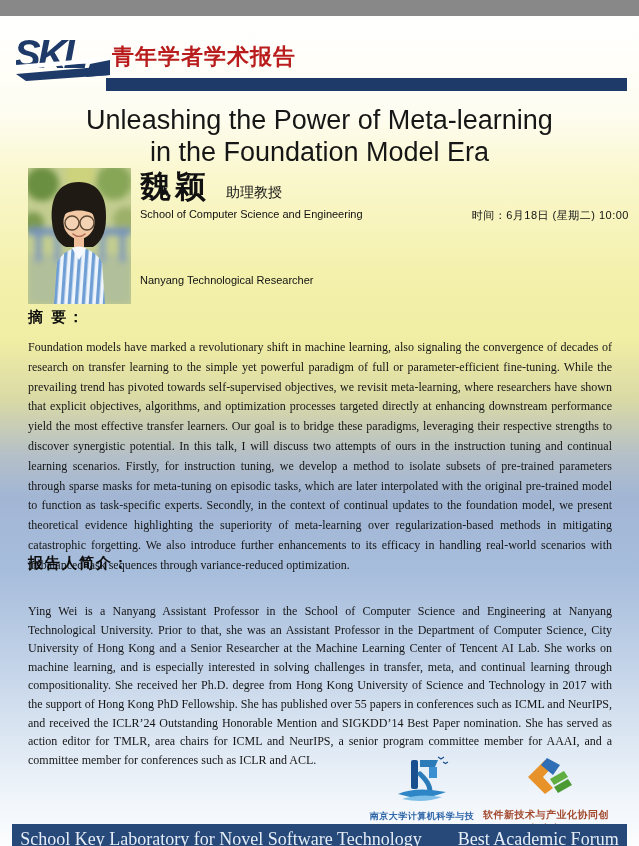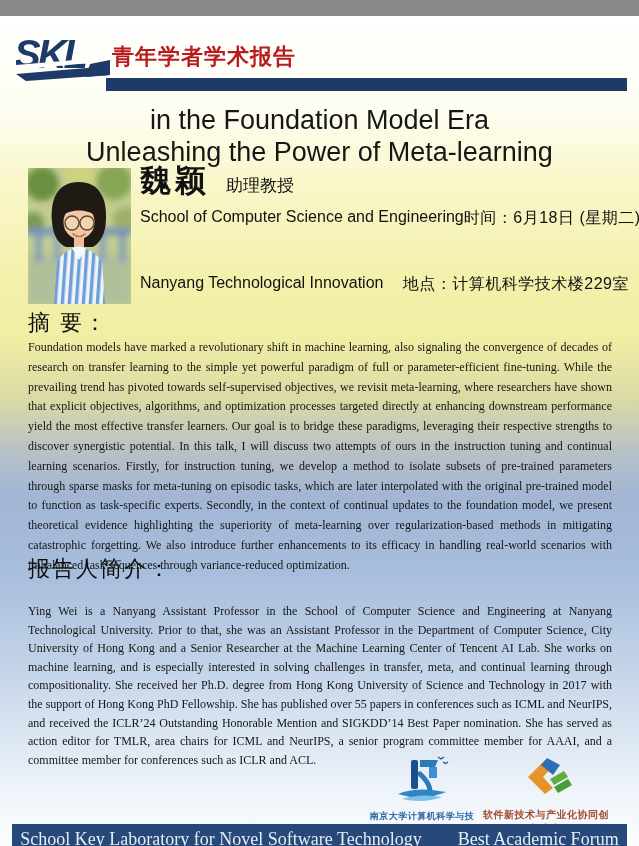--- a/index.html
+++ b/index.html
@@ -17,26 +17,26 @@
   .hdr-title{display:flex; align-items:flex-end; gap:26px; font-weight:bold;
     font-size:22px; letter-spacing:1px; color:#b91c1c; white-space:nowrap;}
   .hdr-bar{background:#1d3a68;}
 
   
   .talk-title{width:100%; text-align:center; font-size:27px; line-height:32px; color:#161616;}
 
   
   .name-row{display:flex; align-items:baseline; gap:16px;}
   .speaker-name{font-family:"Liberation Serif", serif; font-weight:bold; font-size:31px; letter-spacing:4px;}
-  .speaker-title{font-size:17px;font-family:Liberation Serif, serif;}
-  .info-row{left:140px; right:10px; display:flex; justify-content:space-between; font-size:16px; white-space:nowrap;text-align:center;}
+  .speaker-title{font-size:14px;font-family:Liberation Serif, serif;}
+  .info-row{left:140px; right:10px; display:flex; justify-content:space-between; font-size:11px; white-space:nowrap;text-align:center;}
   .info-cn{letter-spacing:0.5px;}
 
   
-  .sec-head{font-weight:normal; font-size:22px; letter-spacing:2px; color:#0d0d0d;}
+  .sec-head{font-weight:bold; font-size:15px; letter-spacing:2px; color:#0d0d0d;}
   .body-text{width:584px; font-family:"Liberation Serif", serif; font-size:12px;
     text-align:justify; color:#151515;}
   .abstract-text{line-height:19.8px;}
   .bio-text{line-height:18.6px;}
 
   
   .logo-block{text-align:center;}
   .logo-caption-nju{font-size:9px; font-weight:bold; color:#2f66a8; letter-spacing:0.5px; margin-top:2px;}
   .logo-caption-cic{font-size:10px; font-weight:bold; color:#a34a2e; letter-spacing:0.5px; margin-top:2px;}
   .logo-sub{font-size:4px; color:#8a9099; transform:scale(0.9); white-space:nowrap;}
@@ -57,22 +57,22 @@
     <polygon points="0,40 94,32 94,41 10,47" fill="#1d3a68"></polygon>
     <polygon points="74,30 94,26 94,41 70,43" fill="#1d3a68"></polygon>
   </svg>
 
   <div class="abs hdr-title" style="left:112px; top:26px;">
     <span>青年学者学术报告</span>
   </div>
   <div class="abs hdr-bar" style="left:106px; right:12px; top:62px; height:13px;"></div>
 
   <div class="abs talk-title" style="top:88px;">
+    <div>Unleashing the Power of Meta-learning</div>
     <div>in the Foundation Model Era</div>
-    <div>Unleashing the Power of Meta-learning</div>
   </div>
 
   <svg class="abs" style="left:28px; top:152px;" width="103" height="136" viewBox="0 0 103 136">
     <defs>
       <filter id="blur3">
           <feGaussianBlur stdDeviation="3"></feGaussianBlur>
         </filter>
       <pattern id="stripes" width="7" height="7" patternUnits="userSpaceOnUse" patternTransform="rotate(4)">
         <rect width="7" height="7" fill="#eef4fb"></rect>
         <rect width="3.4" height="7" fill="#6f9fd4"></rect>
@@ -99,33 +99,32 @@
       <circle cx="44" cy="55" r="7" fill="rgba(255,255,255,0.18)" stroke="#5a4632" stroke-width="1.4"></circle>
       <circle cx="59" cy="55" r="7" fill="rgba(255,255,255,0.18)" stroke="#5a4632" stroke-width="1.4"></circle>
       <line x1="51" y1="54" x2="52" y2="54" stroke="#5a4632" stroke-width="1.4"></line>
       <path d="M45,66 Q51,71 57,66" stroke="#b06a55" stroke-width="1.6" fill="none" stroke-linecap="round"></path>
       <rect x="46" y="69" width="10" height="12" fill="#eebf9a"></rect>
       <path d="M26,136 L29,94 Q38,80 51,80 Q65,80 74,94 L77,136 Z" fill="url(#stripes)"></path>
       <path d="M44,80 L51,92 L58,80 Q51,77 44,80 Z" fill="#f6f9fd"></path>
     </g>
   </svg>
 
-  <div class="abs name-row" style="left:140px; top:144px;">
+  <div class="abs name-row" style="left:140px; top:150px;">
     <span class="speaker-name">魏颖</span>
     <span class="speaker-title">助理教授</span>
   </div>
 
   <div class="abs info-row" style="top:192px;">
     <span>School of Computer Science and Engineering</span>
     <span class="info-cn">时间：6月18日 (星期二) 10:00</span>
   </div>
 
   <div class="abs info-row" style="top:258px;">
-    <span>Nanyang Technological Innovation</span>
-    <span class="info-cn">地点：计算机科学技术楼229室</span>
+    <span>Nanyang Technological Researcher</span>
   </div>
 
   <div class="abs sec-head" style="left:28px; top:292px;">摘 要：</div>
   <div class="abs body-text abstract-text" style="left:28px; top:322px;">Foundation models have marked a revolutionary shift in machine learning, also signaling the convergence of decades of research on transfer learning to the simple yet powerful paradigm of full or parameter-efficient fine-tuning. While the prevailing trend has pivoted towards self-supervised objectives, we revisit meta-learning, where researchers have shown that explicit objectives, algorithms, and optimization processes targeted directly at enhancing downstream performance yield the most effective transfer learners. Our goal is to bridge these paradigms, leveraging their respective strengths to discover synergistic potential. In this talk, I will discuss two attempts of ours in the instruction tuning and continual learning scenarios. Firstly, for instruction tuning, we develop a method to isolate subsets of pre-trained parameters through sparse masks for meta-tuning on episodic tasks, which are later interpolated with the original pre-trained model to function as task-specific experts. Secondly, in the context of continual updates to the foundation model, we present theoretical evidence highlighting the superiority of meta-learning over regularization-based methods in mitigating catastrophic forgetting. We also introduce further enhancements to its efficacy in handling real-world scenarios with imbalanced task sequences through variance-reduced optimization.</div>
 
   <div class="abs sec-head" style="left:28px; top:538px;">报告人简介：</div>
   <div class="abs body-text bio-text" style="left:28px; top:586px;">Ying Wei is a Nanyang Assistant Professor in the School of Computer Science and Engineering at Nanyang Technological University. Prior to that, she was an Assistant Professor in the Department of Computer Science, City University of Hong Kong and a Senior Researcher at the Machine Learning Center of Tencent AI Lab. She works on machine learning, and is especially interested in solving challenges in transfer, meta, and continual learning through compositionality. She received her Ph.D. degree from Hong Kong University of Science and Technology in 2017 with the support of Hong Kong PhD Fellowship. She has published over 55 papers in conferences such as ICML and NeurIPS, and received the ICLR’24 Outstanding Honorable Mention and SIGKDD’14 Best Paper nomination. She has served as action editor for TMLR, area chairs for ICML and NeurIPS, a senior program committee member for AAAI, and a committee member for conferences such as ICLR and ACL.</div>
 
   <div class="abs logo-block" style="left:366px; top:740px; width:112px;">
     <svg width="56" height="48" viewBox="0 0 56 48">

